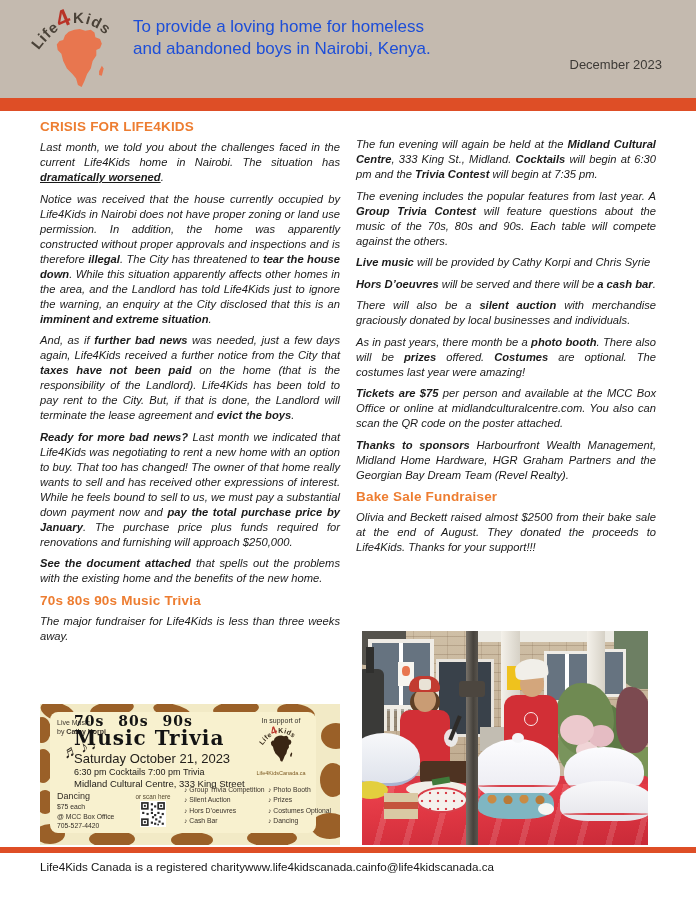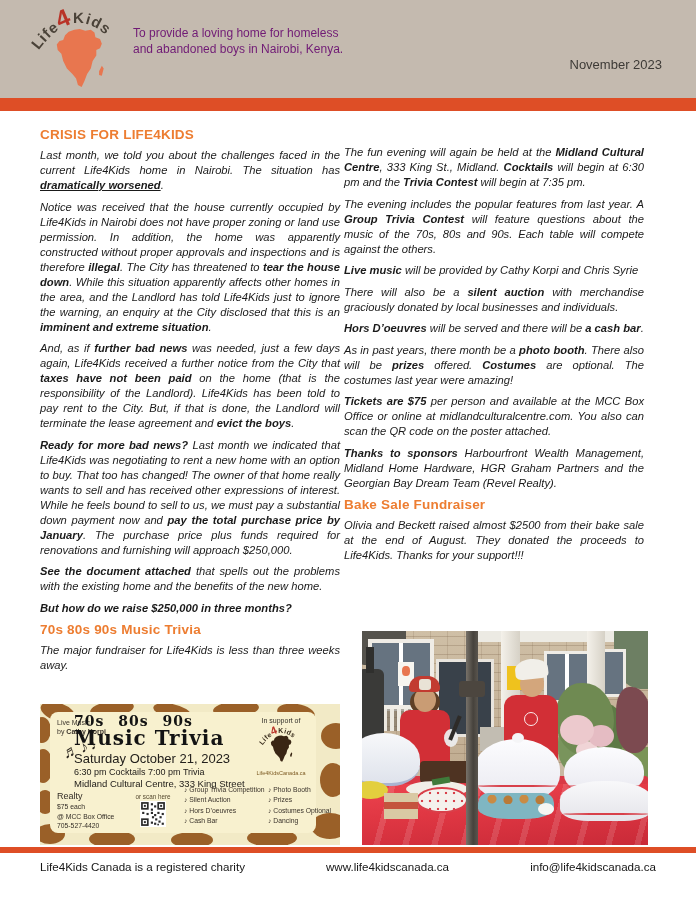--- a/index.html
+++ b/index.html
@@ -6,37 +6,37 @@
   .page{position:relative;width:696px;height:903px;background:#fff;overflow:hidden;
         font-family:"Liberation Sans",sans-serif;}
 
   
   .hdr{position:absolute;left:0;top:0;width:100%;height:98px;background:#c4baaf;}
   .logo-svg{position:absolute;left:28px;top:4px;}
   .hdr-text{position:absolute;left:133px;top:13px;right:0;}
   .title-row{display:flex;align-items:flex-start;}
   .title{font-size:25px;font-weight:500;color:#3a3a3a;margin:0;letter-spacing:.2px;line-height:1.2;}
   .title-rule{flex:1;height:0;border-top:2px solid rgba(70,62,53,.75);margin:17px 0 0 12px;}
-  .tagline{margin-top:13px;font-size:12px;color:#701a75;line-height:1.32;}
+  .tagline{margin-top:3px;font-size:17px;color:#1d4ed8;line-height:1.32;}
   .issue-date{position:absolute;right:34px;top:57px;font-size:13px;color:#3d3a36;}
 
   .bar-top{position:absolute;left:0;top:98px;width:100%;height:13px;background:#de4e26;}
   .bar-bottom{position:absolute;left:0;top:847px;width:100%;height:6px;background:#de4e26;}
 
   
-  .content{position:absolute;left:40px;top:124px;width:616px;display:flex;gap:4px;}
+  .content{position:absolute;left:40px;top:116px;width:616px;display:flex;gap:16px;}
   .col{width:300px;}
   .col.right{padding-top:21px;}
   .col p{margin:0 0 6.5px 0;font-size:11.2px;line-height:15px;color:#1a1a1a;text-align:justify;font-style:italic;}
   .b{font-weight:700;}
   .u{text-decoration:underline;}
   h2.sec{margin:3px 0 6px 0;font-size:13.5px;font-weight:700;color:#ed7d31;letter-spacing:.2px;}
 
   
-  .footer{position:absolute;left:40px;right:40px;top:860px;display:flex;justify-content:space-between;
+  .footer{position:absolute;left:40px;right:40px;top:860px;display:flex;
           font-size:11.6px;color:#151515;}
 
   
   .poster{position:absolute;left:40px;top:704px;width:300px;height:141px;z-index:5;}
   .poster .giraffe{position:absolute;left:0;top:0;}
   .panel{position:absolute;left:10px;top:8px;right:24px;bottom:12px;background:#f8f1cf;border-radius:8px;}
   .lm{position:absolute;left:7px;top:6px;font-size:7px;color:#3a332b;line-height:1.3;}
   .lm .name{font-weight:700;}
   .notes{position:absolute;left:12px;top:26px;font-size:16px;color:#2e2921;transform:rotate(-18deg);letter-spacing:2px;}
   .center-block{position:absolute;left:122px;top:1px;width:196px;transform:translateX(-50%);text-align:left;}
@@ -152,48 +152,47 @@
         </textPath>
       </text>
       <path fill="#e8764f" transform="translate(26,24) scale(0.92)" d="M22 2 L28 1 L34 3 L40 2 L44 5 L45 10 L50 12 L52 17 L50 22 L46 24 L46 30 L42 36 L40 44 L36 50 L33 58 L30 64 L26 62 L24 55 L20 50 L14 44 L10 36 L8 28 L4 24 L3 18 L6 14 L10 13 L12 8 L16 4 Z M49 47 L52 41 L54 44 L52 52 L49 51 Z"></path>
     </svg>
     <div class="hdr-text">
       <div class="tagline">
         <div>To provide a loving home for homeless</div>
         <div>and abandoned boys in Nairobi, Kenya.</div>
       </div>
     </div>
-    <div class="issue-date">November 2023</div>
+    <div class="issue-date">December 2023</div>
   </div>
   <div class="bar-top"></div>
 
   <div class="content">
     <section class="col left">
       <h2 class="sec">CRISIS FOR LIFE4KIDS</h2>
       <div>
           <p><span>Last month, we told you about the challenges faced in the current Life4Kids home in Nairobi. The situation has </span><span class="b u">dramatically worsened</span><span>.</span></p>
           <p><span>Notice was received that the house currently occupied by Life4Kids in Nairobi does not have proper zoning or land use permission. In addition, the home was apparently constructed without proper approvals and inspections and is therefore </span><span class="b">illegal</span><span>. The City has threatened to </span><span class="b">tear the house down</span><span>. While this situation apparently affects other homes in the area, and the Landlord has told Life4Kids just to ignore the warning, an enquiry at the City disclosed that this is an </span><span class="b">imminent and extreme situation</span><span>.</span></p>
           <p><span>And, as if </span><span class="b">further bad news</span><span> was needed, just a few days again, Life4Kids received a further notice from the City that </span><span class="b">taxes have not been paid</span><span> on the home (that is the responsibility of the Landlord). Life4Kids has been told to pay rent to the City. But, if that is done, the Landlord will terminate the lease agreement and </span><span class="b">evict the boys</span><span>.</span></p>
           <p><span class="b">Ready for more bad news?</span><span> Last month we indicated that Life4Kids was negotiating to rent a new home with an option to buy. That too has changed! The owner of that home really wants to sell and has received other expressions of interest. While he feels bound to sell to us, we must pay a substantial down payment now and </span><span class="b">pay the total purchase price by January</span><span>. The purchase price plus funds required for renovations and furnishing will approach $250,000.</span></p>
           <p><span class="b">See the document attached</span><span> that spells out the problems with the existing home and the benefits of the new home.</span></p>
-          <p><span class="b">But how do we raise $250,000 in three months?</span></p>
         </div>
       <h2 class="sec">70s 80s 90s Music Trivia</h2>
       <div>
           <p><span>The major fundraiser for Life4Kids is less than three weeks away.</span></p>
         </div>
     </section>
 
     <section class="col right">
       <div>
           <p><span>The fun evening will again be held at the </span><span class="b">Midland Cultural Centre</span><span>, 333 King St., Midland. </span><span class="b">Cocktails</span><span> will begin at 6:30 pm and the </span><span class="b">Trivia Contest</span><span> will begin at 7:35 pm.</span></p>
           <p><span>The evening includes the popular features from last year. A </span><span class="b">Group Trivia Contest</span><span> will feature questions about the music of the 70s, 80s and 90s. Each table will compete against the others.</span></p>
           <p><span class="b">Live music</span><span> will be provided by Cathy Korpi and Chris Syrie</span></p>
+          <p><span class="b">Hors D’oeuvres</span><span> will be served and there will be </span><span class="b">a cash bar</span><span>.</span></p>
           <p><span>There will also be a </span><span class="b">silent auction</span><span> with merchandise graciously donated by local businesses and individuals.</span></p>
-          <p><span class="b">Hors D’oeuvres</span><span> will be served and there will be </span><span class="b">a cash bar</span><span>.</span></p>
           <p><span>As in past years, there month be a </span><span class="b">photo booth</span><span>. There also will be </span><span class="b">prizes</span><span> offered. </span><span class="b">Costumes</span><span> are optional. The costumes last year were amazing!</span></p>
           <p><span class="b">Tickets are $75</span><span> per person and available at the MCC Box Office or online at midlandculturalcentre.com. You also can scan the QR code on the poster attached.</span></p>
           <p><span class="b">Thanks to sponsors</span><span> Harbourfront Wealth Management, Midland Home Hardware, HGR Graham Partners and the Georgian Bay Dream Team (Revel Realty).</span></p>
         </div>
       <h2 class="sec">Bake Sale Fundraiser</h2>
       <div>
           <p><span>Olivia and Beckett raised almost $2500 from their bake sale at the end of August. They donated the proceeds to Life4Kids. Thanks for your support!!!</span></p>
         </div>
     </section>
   </div>
@@ -241,21 +240,21 @@
           <text font-size="15" font-weight="bold" fill="#3a2d1d" letter-spacing="1">
             <textPath href="#arcP2" startOffset="4">
               <tspan>Life</tspan><tspan fill="#b93328" font-size="24">4</tspan><tspan>Kids</tspan>
             </textPath>
           </text>
           <path fill="#3a2614" transform="translate(26,24) scale(0.92)" d="M22 2 L28 1 L34 3 L40 2 L44 5 L45 10 L50 12 L52 17 L50 22 L46 24 L46 30 L42 36 L40 44 L36 50 L33 58 L30 64 L26 62 L24 55 L20 50 L14 44 L10 36 L8 28 L4 24 L3 18 L6 14 L10 13 L12 8 L16 4 Z M49 47 L52 41 L54 44 L52 52 L49 51 Z"></path>
         </svg>
         <div class="site">Life4KidsCanada.ca</div>
       </div>
       <div class="tickets">
-          <div>Realty</div>
+          <div>Dancing</div>
           <div>$75 each</div>
           <div>@ MCC Box Office</div>
           <div>705-527-4420</div>
         </div>
       <div class="scan">
         <div>or scan here</div>
         <svg width="26" height="26" viewBox="0 0 24 24">
           <rect width="24" height="24" fill="#ffffff"></rect>
           <g fill="#2b2b2b">
             <rect x="1" y="1" width="7" height="7"></rect>

